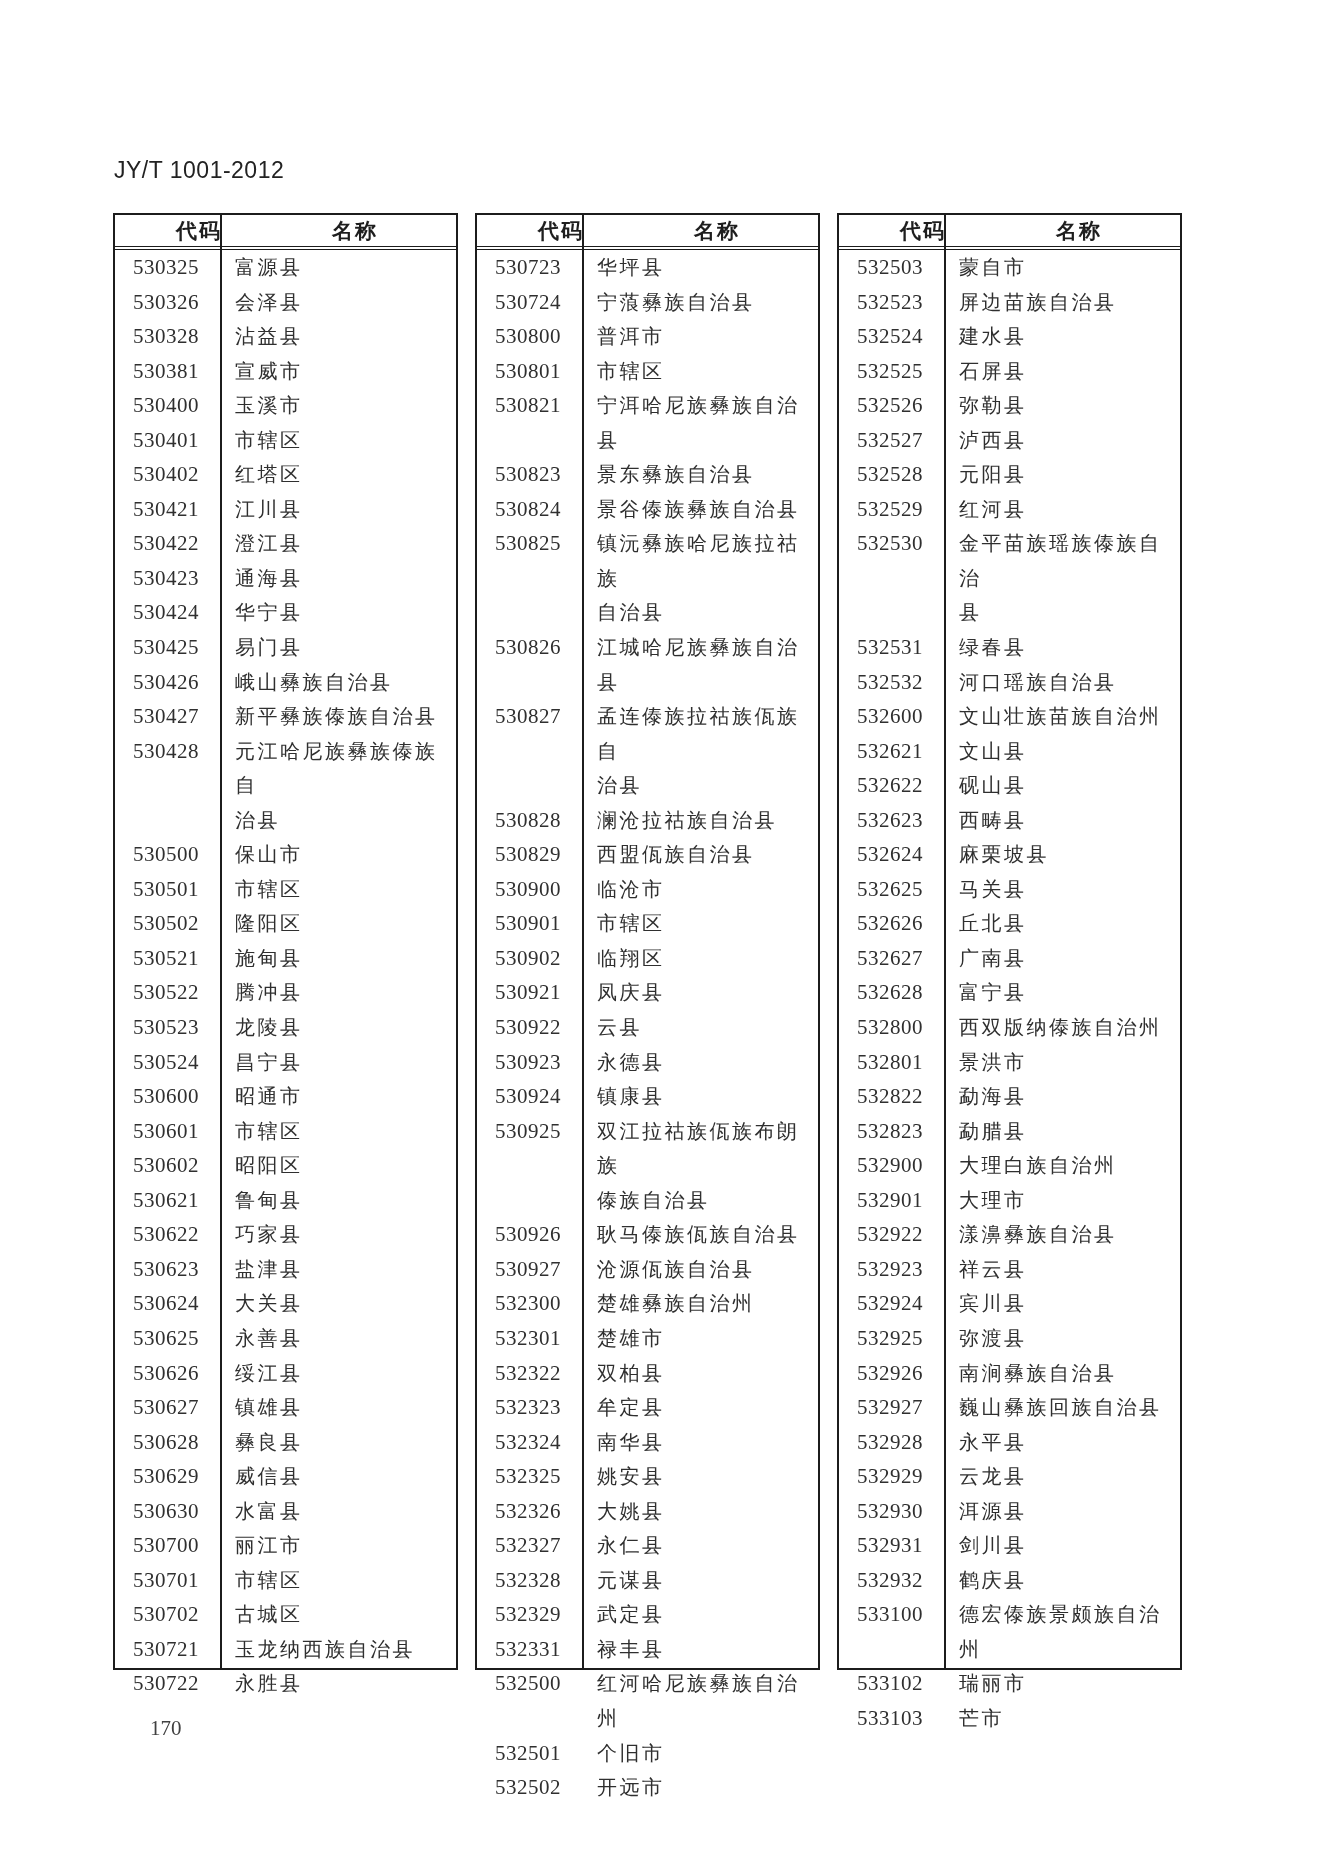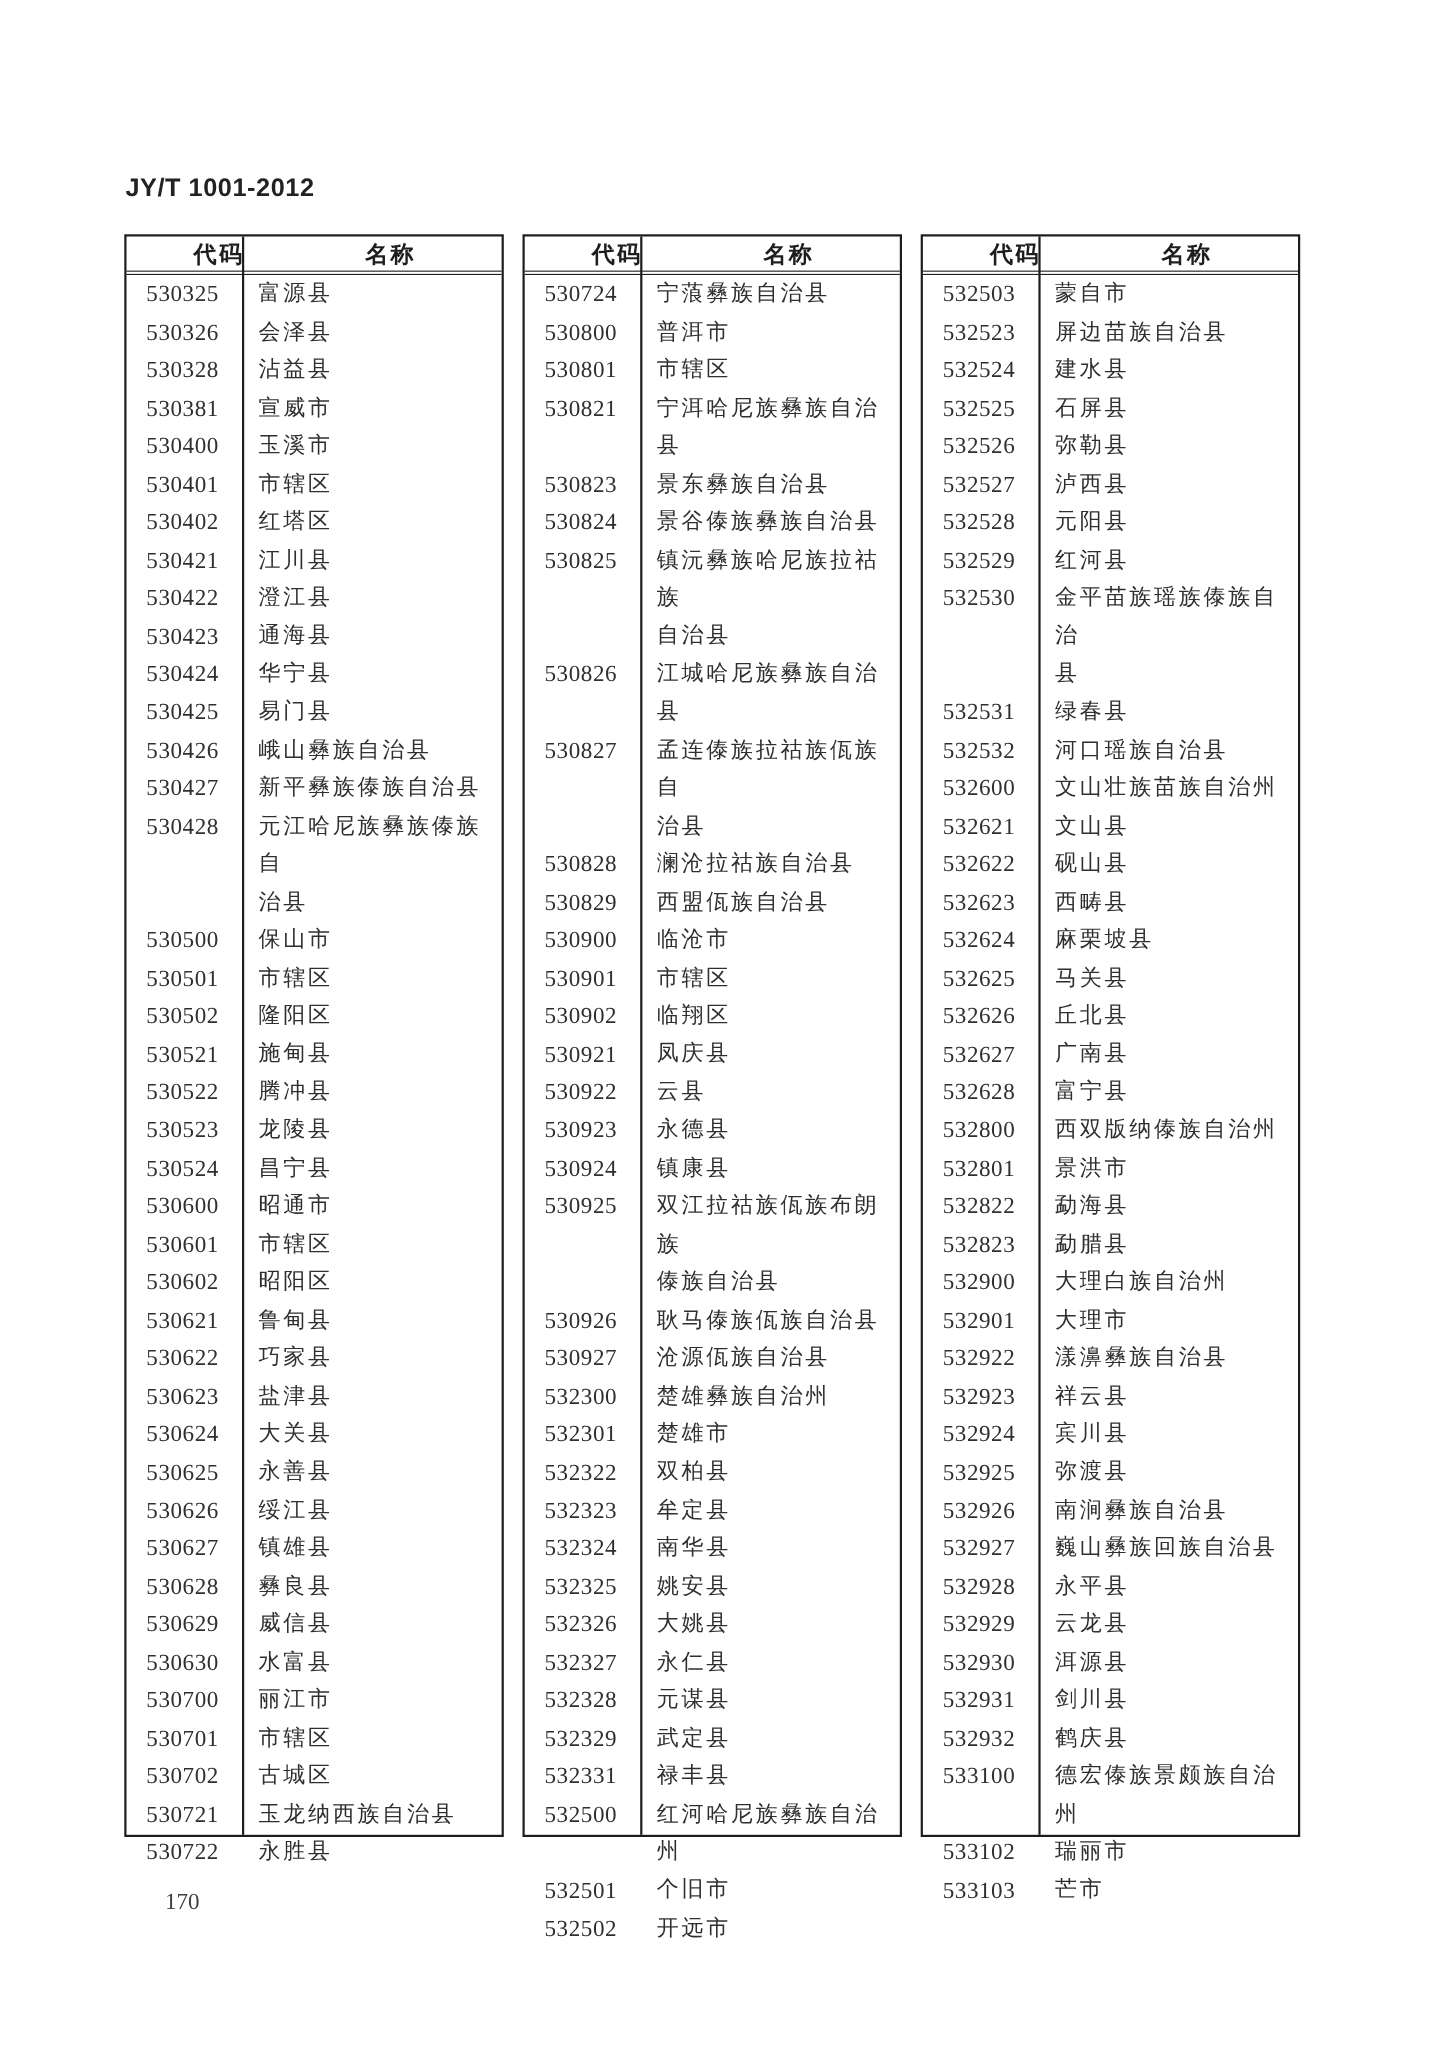--- a/index.html
+++ b/index.html
@@ -7,21 +7,21 @@
     width: 1323px; height: 1871px;
     background: #ffffff;
     position: relative;
     font-family: "Liberation Serif", "DejaVu Serif", serif;
     color: #2f2f2f;
     overflow: hidden;
   }
   .doc-title {
     position: absolute; left: 114px; top: 157px;
     font-family: "Liberation Sans", "DejaVu Sans", sans-serif;
-    font-weight: bold; font-size: 23px; letter-spacing: 0.5px;
+    font-weight: normal; font-size: 23px; letter-spacing: 0.5px;
     color: #222;
   }
   .tables {
     position: absolute; left: 113px; top: 213px;
     display: flex; gap: 17px;
   }
   .code-table {
     position: relative;
     width: 345px; height: 1457px;
     border: 2.5px solid #1c1c1c;
@@ -233,20 +233,24 @@
       </div>
       <div class="col-divider"></div>
     </section>
   <section class="code-table">
       <div class="t-header">
         <span class="h-code">代码</span>
         <span class="h-name">名称</span>
       </div>
       <div class="t-body">
         <div class="t-row">
+          <span class="c-code">530723</span>
+          <span class="c-name">华坪县</span>
+        </div>
+        <div class="t-row">
           <span class="c-code">530724</span>
           <span class="c-name">宁蒗彝族自治县</span>
         </div>
         <div class="t-row">
           <span class="c-code">530800</span>
           <span class="c-name">普洱市</span>
         </div>
         <div class="t-row">
           <span class="c-code">530801</span>
           <span class="c-name">市辖区</span>

